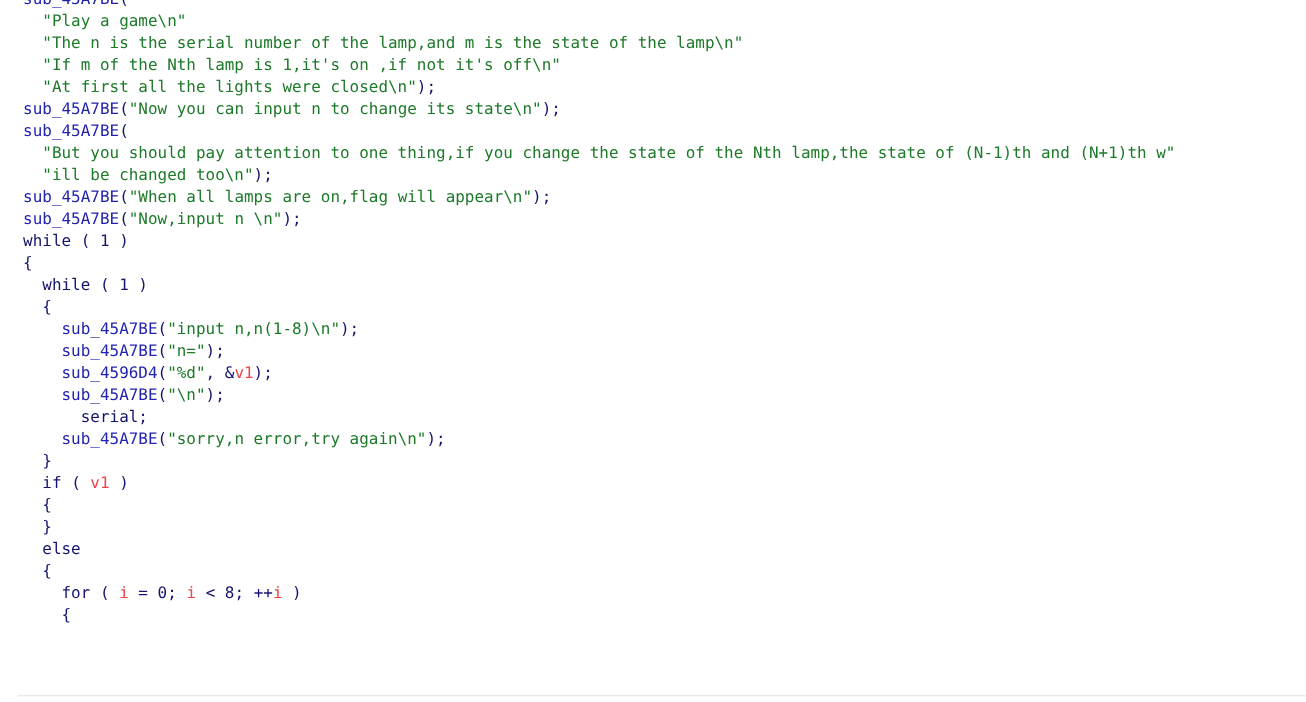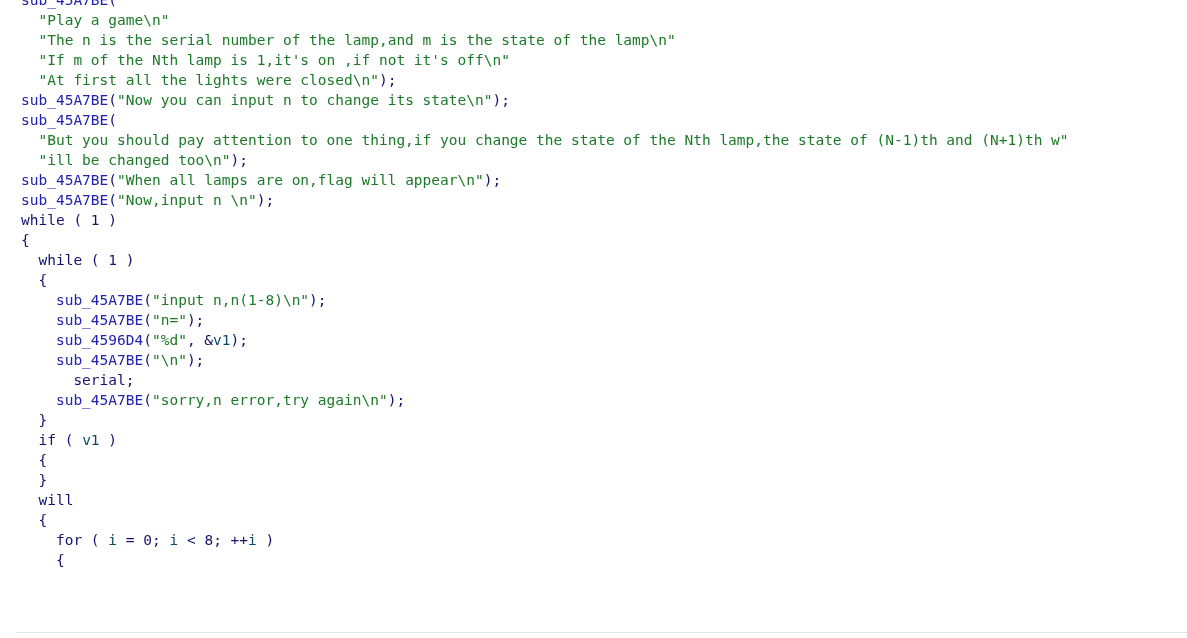--- a/index.html
+++ b/index.html
@@ -43,21 +43,21 @@
   }
 
   
   .t-punct,
   .t-keyword,
   .t-number,
   .t-op      { color: #14146e; }
 
   .t-func    { color: #2222b0; }
   .t-string  { color: #1d7a29; }
-  .t-var     { color: #0c4a6e; text-align: center; }
+  .t-var     { color: #ef4444; text-align: center; }
 
   #bottom-divider {
     position: absolute;
     left: 0;
     bottom: 5px;
     width: 1187px;
     height: 1px;
     background: #e4e4e4;
   }
 </style>
@@ -84,19 +84,19 @@
       <div class="code-line"><span class="t-punct">    </span><span class="t-func">sub_45A7BE</span><span class="t-punct">(</span><span class="t-string">"input n,n(1-8)\n"</span><span class="t-punct">);</span></div>
       <div class="code-line"><span class="t-punct">    </span><span class="t-func">sub_45A7BE</span><span class="t-punct">(</span><span class="t-string">"n="</span><span class="t-punct">);</span></div>
       <div class="code-line"><span class="t-punct">    </span><span class="t-func">sub_4596D4</span><span class="t-punct">(</span><span class="t-string">"%d"</span><span class="t-punct">, &amp;</span><span class="t-var">v1</span><span class="t-punct">);</span></div>
       <div class="code-line"><span class="t-punct">    </span><span class="t-func">sub_45A7BE</span><span class="t-punct">(</span><span class="t-string">"\n"</span><span class="t-punct">);</span></div>
       <div class="code-line"><span class="t-punct">      </span><span class="t-keyword">serial</span><span class="t-punct">;</span></div>
       <div class="code-line"><span class="t-punct">    </span><span class="t-func">sub_45A7BE</span><span class="t-punct">(</span><span class="t-string">"sorry,n error,try again\n"</span><span class="t-punct">);</span></div>
       <div class="code-line"><span class="t-punct">  </span><span class="t-punct">}</span></div>
       <div class="code-line"><span class="t-punct">  </span><span class="t-keyword">if</span><span class="t-punct"> ( </span><span class="t-var">v1</span><span class="t-punct"> )</span></div>
       <div class="code-line"><span class="t-punct">  </span><span class="t-punct">{</span></div>
       <div class="code-line"><span class="t-punct">  </span><span class="t-punct">}</span></div>
-      <div class="code-line"><span class="t-punct">  </span><span class="t-keyword">will</span></div>
+      <div class="code-line"><span class="t-punct">  </span><span class="t-keyword">else</span></div>
       <div class="code-line"><span class="t-punct">  </span><span class="t-punct">{</span></div>
       <div class="code-line"><span class="t-punct">    </span><span class="t-keyword">for</span><span class="t-punct"> ( </span><span class="t-var">i</span><span class="t-op"> = </span><span class="t-number">0</span><span class="t-punct">; </span><span class="t-var">i</span><span class="t-op"> &lt; </span><span class="t-number">8</span><span class="t-punct">; </span><span class="t-op">++</span><span class="t-var">i</span><span class="t-punct"> )</span></div>
       <div class="code-line"><span class="t-punct">    </span><span class="t-punct">{</span></div>
     </div>
   <div id="bottom-divider"></div>
 </div>
 
 </body></html>

